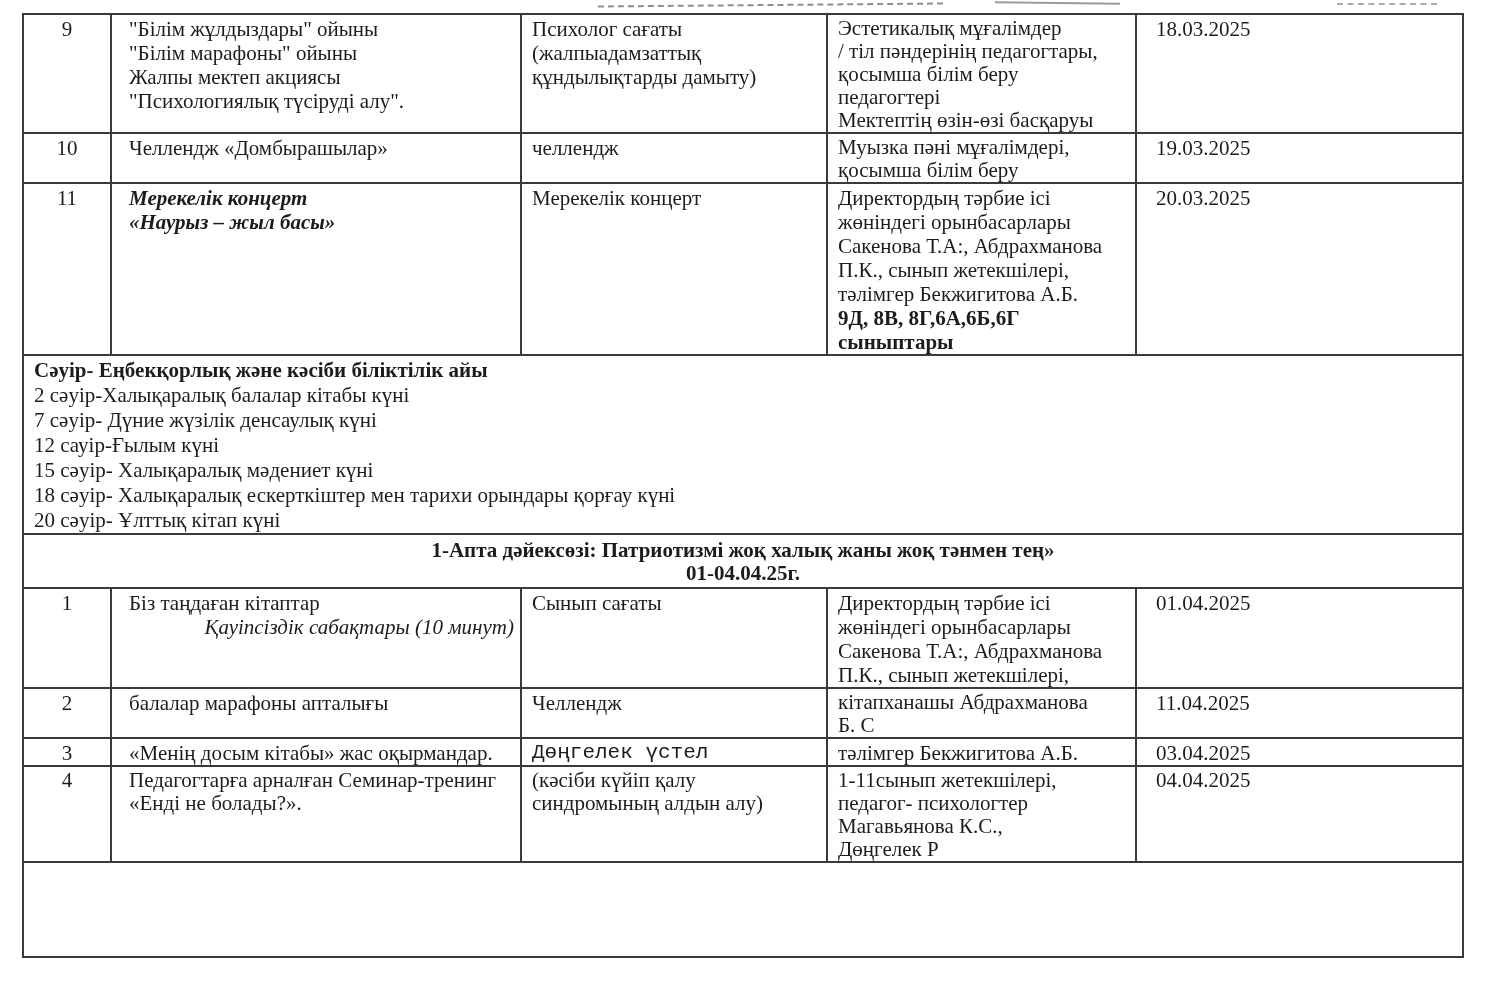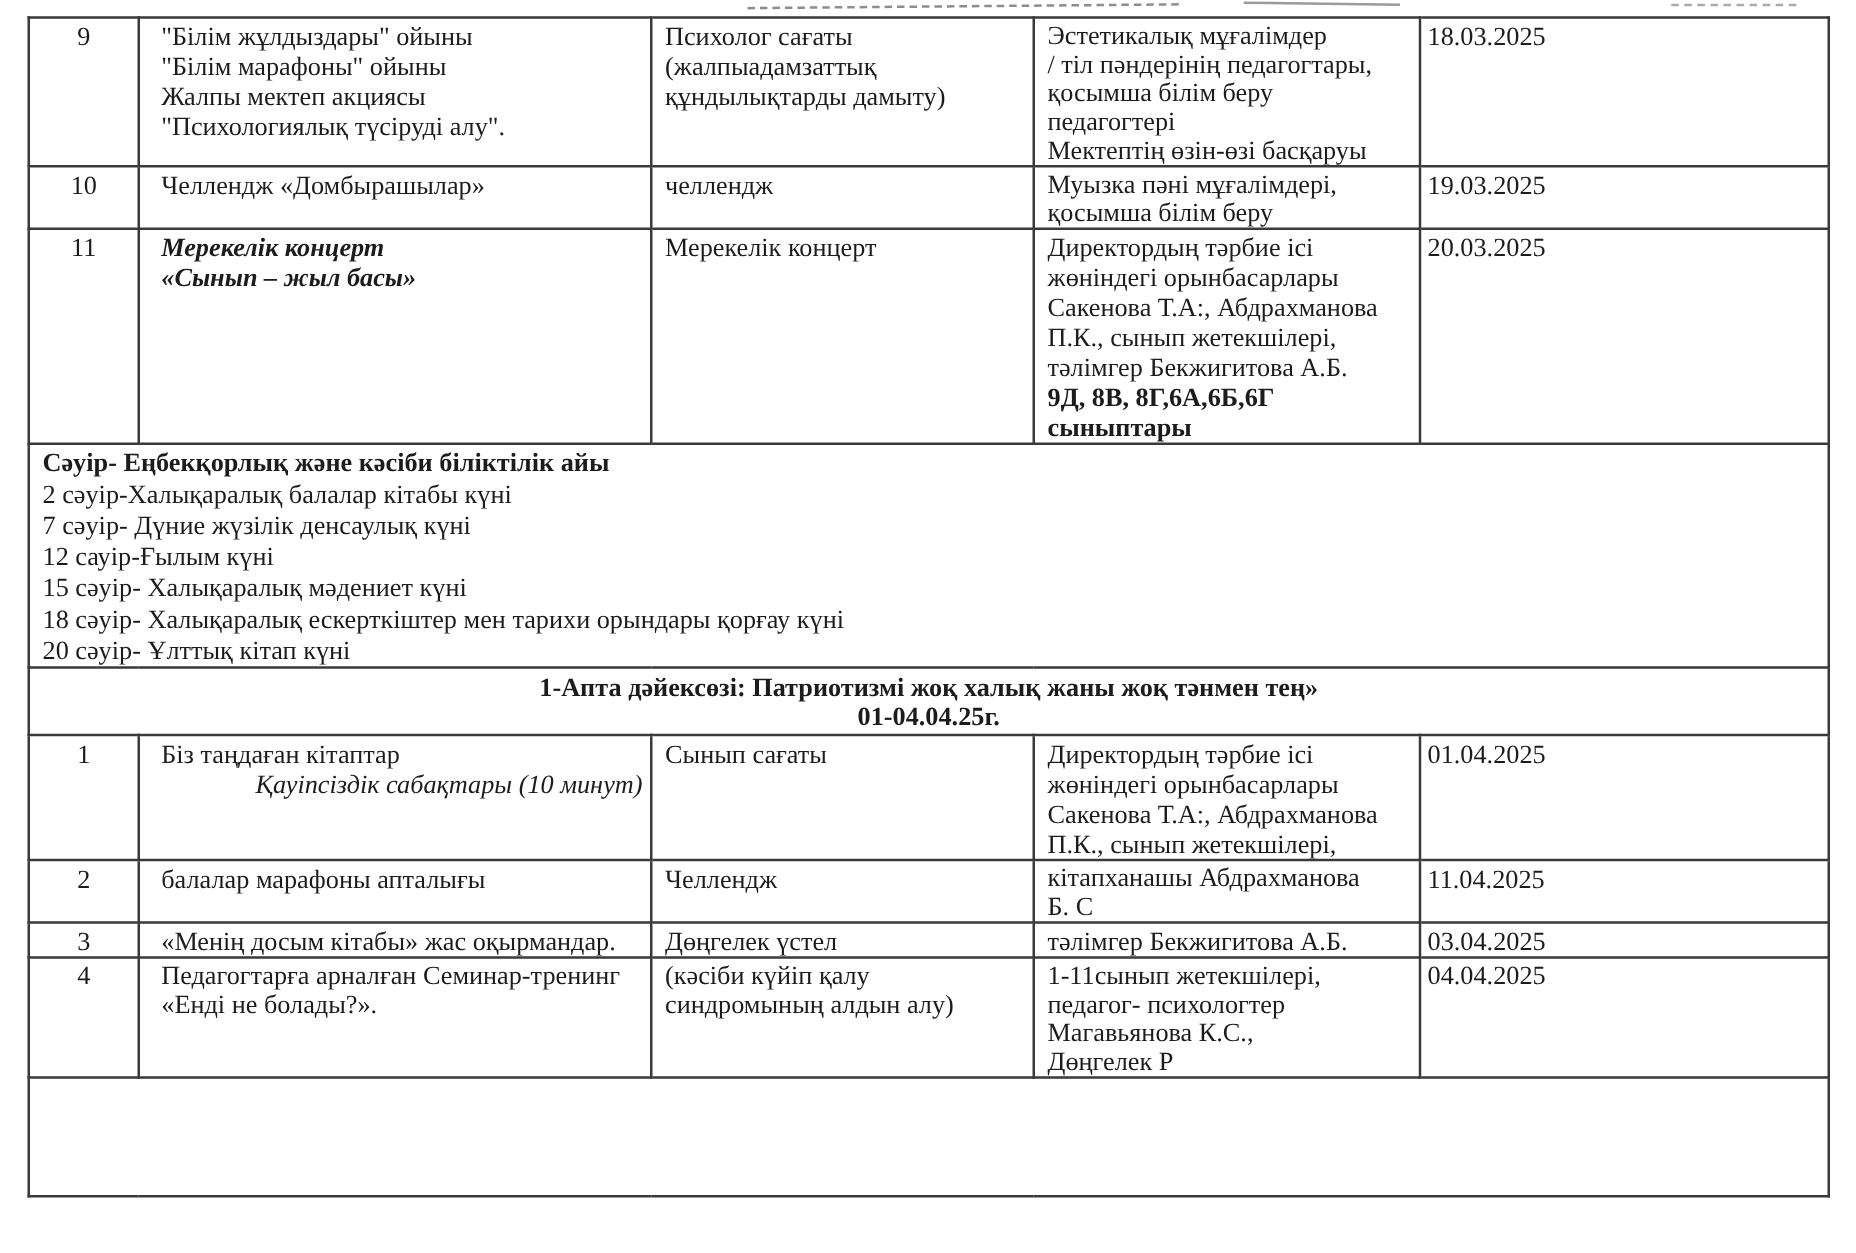--- a/index.html
+++ b/index.html
@@ -24,21 +24,21 @@
   td{
     border:2px solid #3a3a3a;
     vertical-align:top;
     padding:2px 6px 0 10px;
     font-size:21px;
     line-height:24px;
     overflow:hidden;
   }
   td.c-num{text-align:center;padding:2px 2px 0 2px;}
   td.c-event{padding-left:17px;}
-  td.c-date{padding-left:5px;}
+  td.c-date{padding-left:19px;}
   tr.lh23 td{line-height:23px;}
   td.section-cell{padding:2px 10px 0 10px;line-height:25px;}
   td.quote-cell{text-align:center;font-weight:bold;padding:4px 0 2px 0;line-height:23px;margin-top:12px;}
   .b{font-weight:bold;}
   .bi{font-weight:bold;font-style:italic;}
   .i{font-style:italic;text-align:right;}
   td.empty-cell{border-left:2px solid #3a3a3a;border-right:2px solid #3a3a3a;}
 </style>
 </head>
 <body>
@@ -104,21 +104,21 @@
             <div>19.03.2025</div>
           </td>
       </tr>
 
       <tr style="height:149px">
         <td class="c-num">
             <div>11</div>
           </td>
         <td class="c-event">
           <div class="bi">Мерекелік концерт</div>
-          <div class="bi">«Сынып – жыл басы»</div>
+          <div class="bi">«Наурыз – жыл басы»</div>
         </td>
         <td class="c-form">
           <div>Мерекелік концерт</div>
         </td>
         <td class="c-resp">
           <div>Директордың тәрбие ісі</div>
           <div>жөніндегі орынбасарлары</div>
           <div>Сакенова Т.А:, Абдрахманова</div>
           <div>П.К., сынып жетекшілері,</div>
           <div>тәлімгер Бекжигитова А.Б.</div>
@@ -190,21 +190,21 @@
           </td>
       </tr>
 
       <tr style="height:27px">
         <td class="c-num">
             <div>3</div>
           </td>
         <td class="c-event">
           <div>«Менің досым кітабы» жас оқырмандар.</div>
         </td>
-        <td class="c-form" style="">
+        <td class="c-form" style="font-family:Liberation Mono, monospace;">
           <div>Дөңгелек үстел</div>
         </td>
         <td class="c-resp">
           <div>тәлімгер Бекжигитова А.Б.</div>
         </td>
         <td class="c-date">
             <div>03.04.2025</div>
           </td>
       </tr>
 

